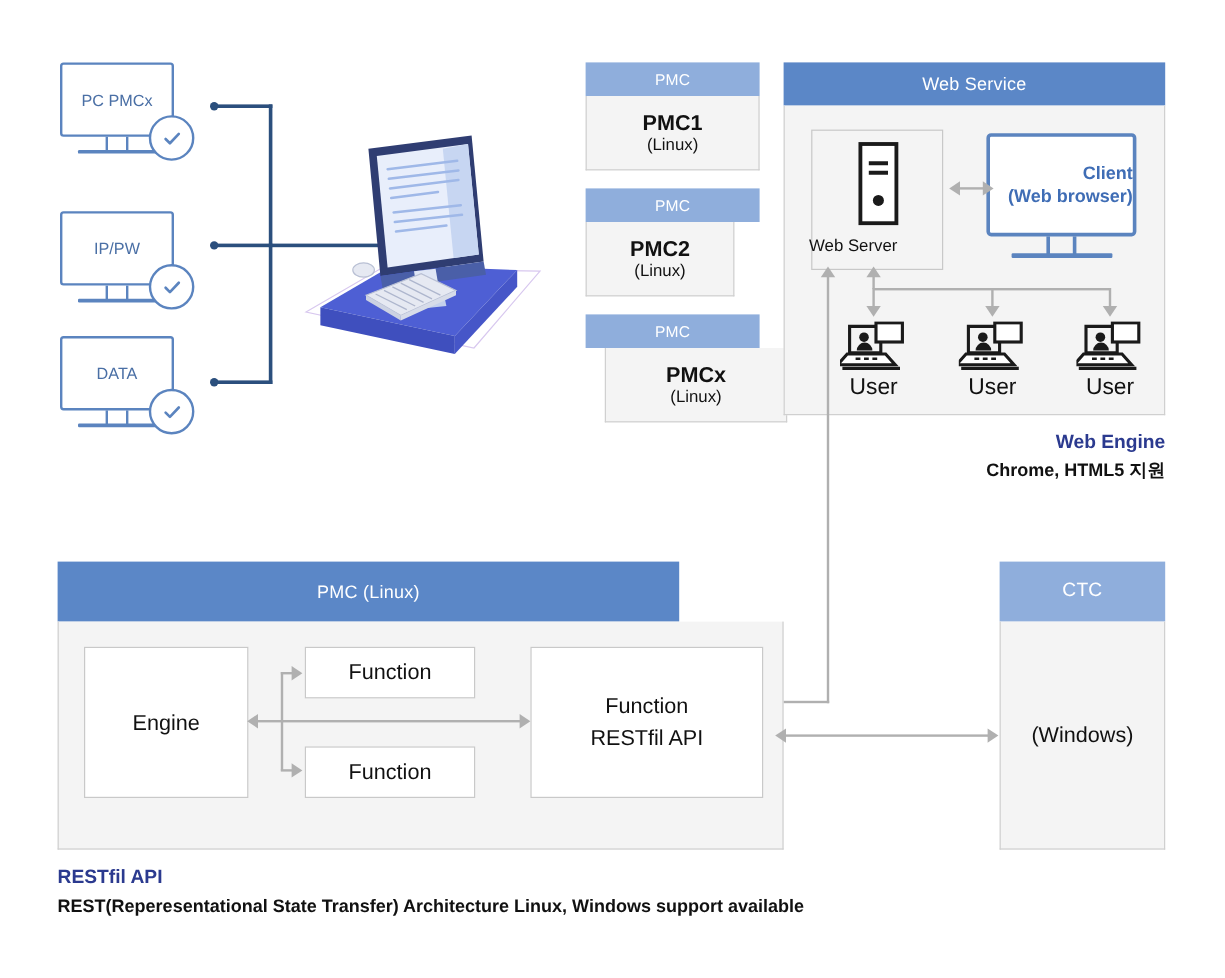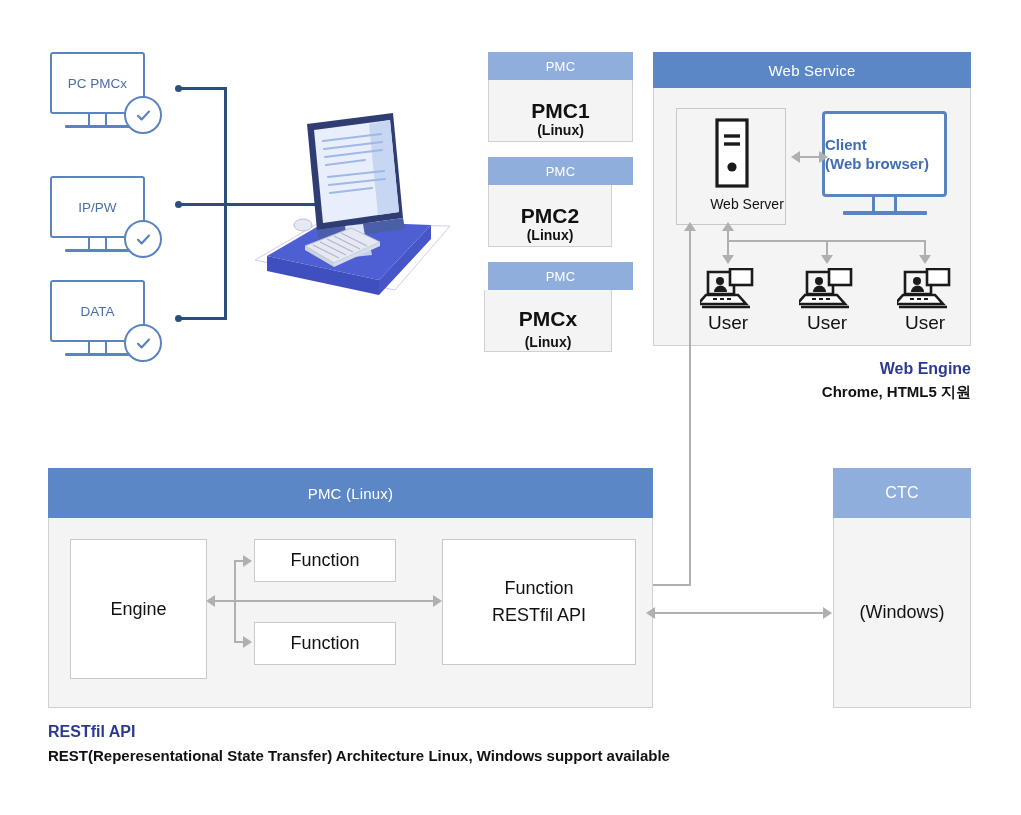--- a/index.html
+++ b/index.html
@@ -44,30 +44,30 @@
   .ln{position:absolute;background:#2b4f7d;}
 
   
   .pmc-hd{
     background:#8faedc;font-size:13px;
   }
   .pmc-bd{
     display:flex;flex-direction:column;align-items:center;justify-content:center;
     background:#f4f4f4;
   }
-  .pmc-name{font-size:21px;font-weight:bold;color:#111;line-height:1.05;margin-top:18px;}
-  .pmc-os{font-size:14px;font-weight:bold;color:#111;line-height:1.2;}
+  .pmc-name{font-size:18px;font-weight:bold;color:#111;line-height:1.05;}
+  .pmc-os{font-size:14px;font-weight:normal;color:#111;line-height:1.2;}
 
   
   .ws-hd{background:#5b87c7;font-size:15px;}
   .subbox{position:absolute;box-sizing:border-box;border:1px solid #c8c8c8;background:#f4f4f4;}
   .ws-label{position:absolute;text-align:center;font-size:14px;color:#111;}
   .client-scr{
     position:absolute;box-sizing:border-box;border:3px solid #5b84bf;border-radius:4px;
-    background:#fff;display:flex;flex-direction:column;align-items:flex-start;justify-content:center;
+    background:#fff;display:flex;flex-direction:column;align-items:flex-end;justify-content:center;
     color:#3f6db5;font-weight:bold;font-size:15px;line-height:1.28;
   }
   .client-neck{position:absolute;box-sizing:border-box;border-left:3px solid #5b84bf;border-right:3px solid #5b84bf;}
   .client-base{position:absolute;background:#5b84bf;border-radius:1px;}
 
   
   .ga{position:absolute;background:#b0b0b0;}
   .gah{position:absolute;width:0;height:0;}
 
   
@@ -188,40 +188,40 @@
 <div>
   <div class="panel-hd pmc-hd" style="left:488px;top:157px;width:145px;height:28px;">PMC</div>
   <div class="panel-bd pmc-bd" style="left:488px;top:185px;width:124px;height:62px;">
     <div class="pmc-name">PMC2</div>
     <div class="pmc-os">(Linux)</div>
   </div>
 </div>
 
 <div>
   <div class="panel-hd pmc-hd" style="left:488px;top:262px;width:145px;height:28px;">PMC</div>
-  <div class="panel-bd pmc-bd" style="left:484px;top:290px;width:128px;height:62px;justify-content:space-between;">
+  <div class="panel-bd pmc-bd" style="left:504px;top:290px;width:152px;height:62px;">
     <div class="pmc-name">PMCx</div>
     <div class="pmc-os">(Linux)</div>
   </div>
 </div>
 
 <div>
   <div class="panel-hd ws-hd" style="left:653px;top:52px;width:318px;height:36px;">Web Service</div>
   <div class="panel-bd" style="left:653px;top:88px;width:318px;height:258px;"></div>
 
   <div class="subbox" style="left:676px;top:108px;width:110px;height:117px;"></div>
   <div class="abs" style="left:712px;top:117px;">
     <svg width="40" height="72" viewBox="0 0 40 72">
       <rect x="5" y="3" width="30" height="66" fill="#ffffff" stroke="#1a1a1a" stroke-width="3.2"></rect>
       <line x1="12" y1="19" x2="28" y2="19" stroke="#1a1a1a" stroke-width="3.4"></line>
       <line x1="12" y1="27" x2="28" y2="27" stroke="#1a1a1a" stroke-width="3.4"></line>
       <circle cx="20" cy="50" r="4.6" fill="#1a1a1a"></circle>
     </svg>
   </div>
-  <div class="ws-label" style="left:692px;top:196px;width:110px;">Web Server</div>
+  <div class="ws-label" style="left:656px;top:196px;width:110px;">Web Server</div>
 
   <div class="client-scr" style="left:822px;top:111px;width:125px;height:86px;">
     <span>Client</span>
     <span>(Web browser)</span>
   </div>
   <div class="client-neck" style="left:872px;top:197px;width:25px;height:16px;"></div>
   <div class="client-base" style="left:843px;top:211px;width:84px;height:4px;"></div>
 
   <div class="ga" style="left:800px;top:156px;width:22px;height:2px;"></div>
   <div class="gah" style="left:791px;top:151px;border-top:6px solid transparent;border-bottom:6px solid transparent;border-right:9px solid #b0b0b0;"></div>
@@ -295,24 +295,24 @@
 <div class="cap-s" style="left:651px;top:383px;width:320px;text-align:right;">Chrome, HTML5 지원</div>
 
 <div>
   <div class="ga" style="left:689px;top:228px;width:2px;height:358px;"></div>
   <div class="ga" style="left:641px;top:584px;width:50px;height:2px;"></div>
   <div class="gah" style="left:684px;top:222px;border-left:6px solid transparent;border-right:6px solid transparent;border-bottom:9px solid #b0b0b0;"></div>
   <div class="gah" style="left:633px;top:579px;border-top:6px solid transparent;border-bottom:6px solid transparent;border-right:9px solid #b0b0b0;"></div>
 </div>
 
 <div>
-  <div class="panel-hd ws-hd" style="left:48px;top:468px;width:605px;height:50px;">PMC (Linux)</div>
+  <div class="panel-hd ws-hd" style="left:48px;top:468px;width:518px;height:50px;">PMC (Linux)</div>
   <div class="panel-bd" style="left:48px;top:518px;width:605px;height:190px;"></div>
 
-  <div class="bx" style="left:70px;top:539px;width:137px;height:140px;">
+  <div class="bx" style="left:70px;top:539px;width:137px;height:126px;">
     <span>Engine</span>
   </div>
 
   <div class="bx" style="left:254px;top:539px;width:142px;height:43px;">
     <span>Function</span>
   </div>
   <div class="bx" style="left:254px;top:622px;width:142px;height:43px;">
     <span>Function</span>
   </div>
 

